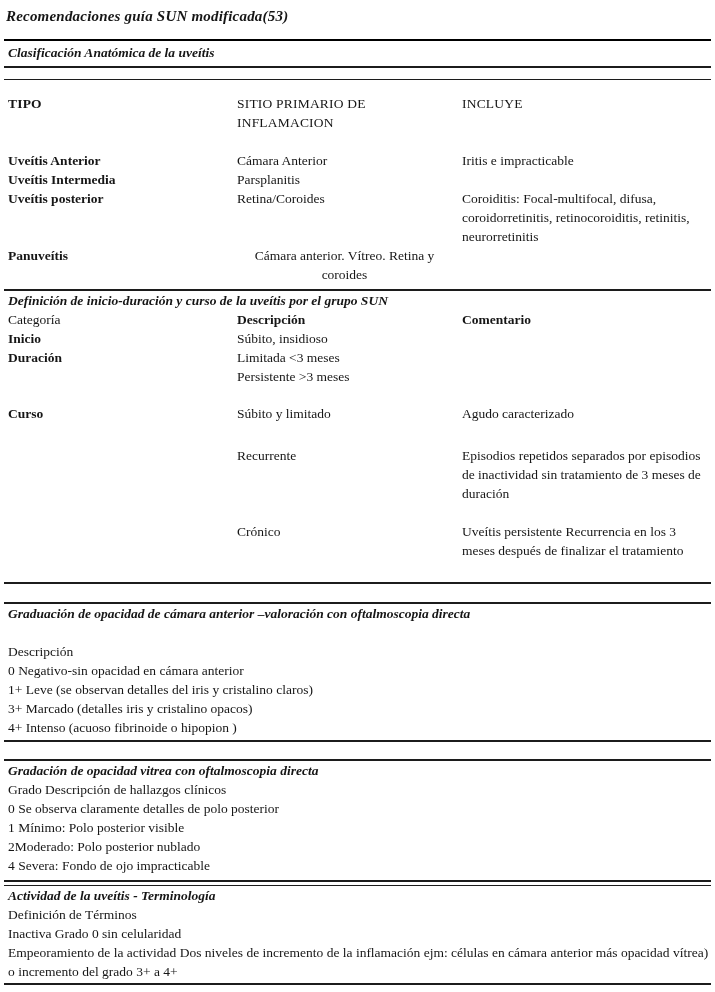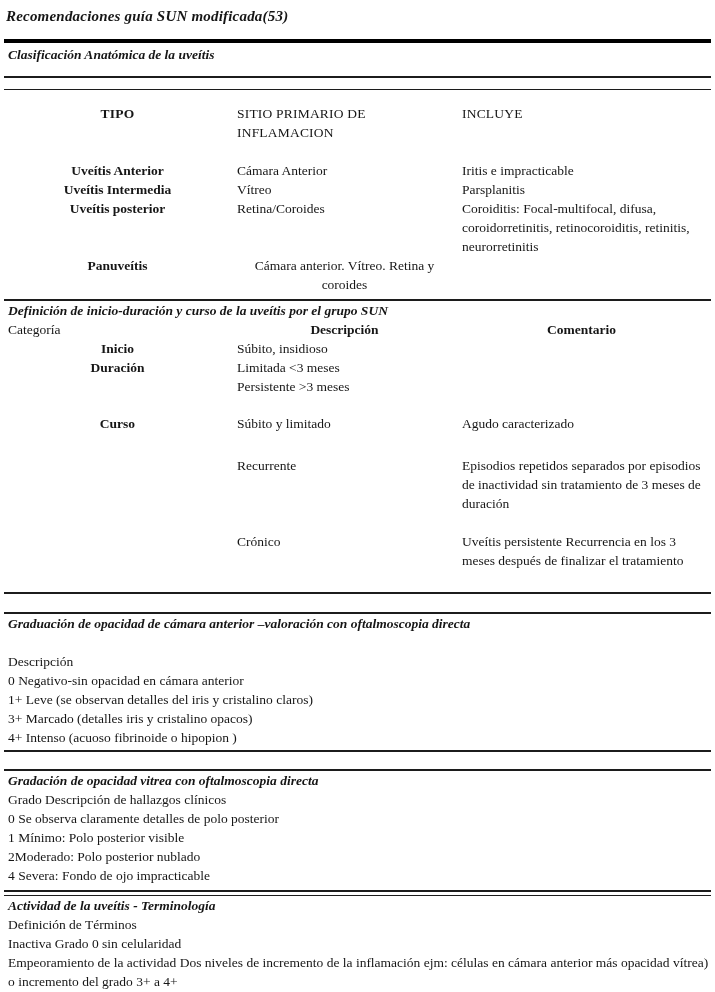--- a/index.html
+++ b/index.html
@@ -9,26 +9,26 @@
     font-size:13.5px;line-height:19px;color:#161616;
     position:relative;overflow:hidden;
   }
   .page{padding:7px 4px 0 4px;}
   .doc-title{
     font-size:15px;font-weight:bold;font-style:italic;
     padding-left:2px;margin-bottom:13px;letter-spacing:.2px;
   }
   .rule{border-top:2px solid #1c1c1c;margin:0;}
   .rule-thin{border-top:1.5px solid #1c1c1c;margin:0;}
-  .band{border-top:4px solid #000000;border-bottom:2px solid #1c1c1c;padding:2px 0 12px 4px;}
+  .band{border-top:2px solid #000000;border-bottom:2px solid #1c1c1c;padding:2px 0 4px 4px;}
   .band-gap{height:11px;}
   .sec-header{font-weight:bold;font-style:italic;padding-left:4px;}
   .trow{display:grid;grid-template-columns:229px 225px 1fr;padding-left:4px;}
   .trow > div{padding-right:10px;}
-  .b{font-weight:bold;text-align:center;}
+  .b{font-weight:bold;}
   .ml{white-space:pre-line;}
   .caps-head{letter-spacing:.2px;}
   .list-line{padding-left:4px;}
   .gap19{height:19px;}
   .dbl{border-top:2px solid #1c1c1c;border-bottom:1.5px solid #1c1c1c;height:3px;}
   .sec5{border-bottom:2.5px solid #1c1c1c;padding-bottom:2px;}
 </style>
 </head>
 <body>
 
@@ -52,21 +52,20 @@
 
   <div class="gap19"></div>
 
   <div class="trow">
     <div class="b">Uveítis Anterior</div>
     <div>Cámara Anterior</div>
     <div>Iritis e impracticable</div>
   </div>
   <div class="trow">
     <div class="b">Uveítis Intermedia</div>
-    <div>Vítreo</div>
     <div>Parsplanitis</div>
   </div>
   <div class="trow">
     <div class="b">Uveítis posterior</div>
     <div>Retina/Coroides</div>
     <div>Coroiditis: Focal-multifocal, difusa, coroidorretinitis, retinocoroiditis, retinitis, neurorretinitis</div>
   </div>
   <div class="trow">
     <div class="b">Panuveítis</div>
     <div style="max-width:218px;text-align:center;">Cámara anterior. Vítreo. Retina y coroides</div>

